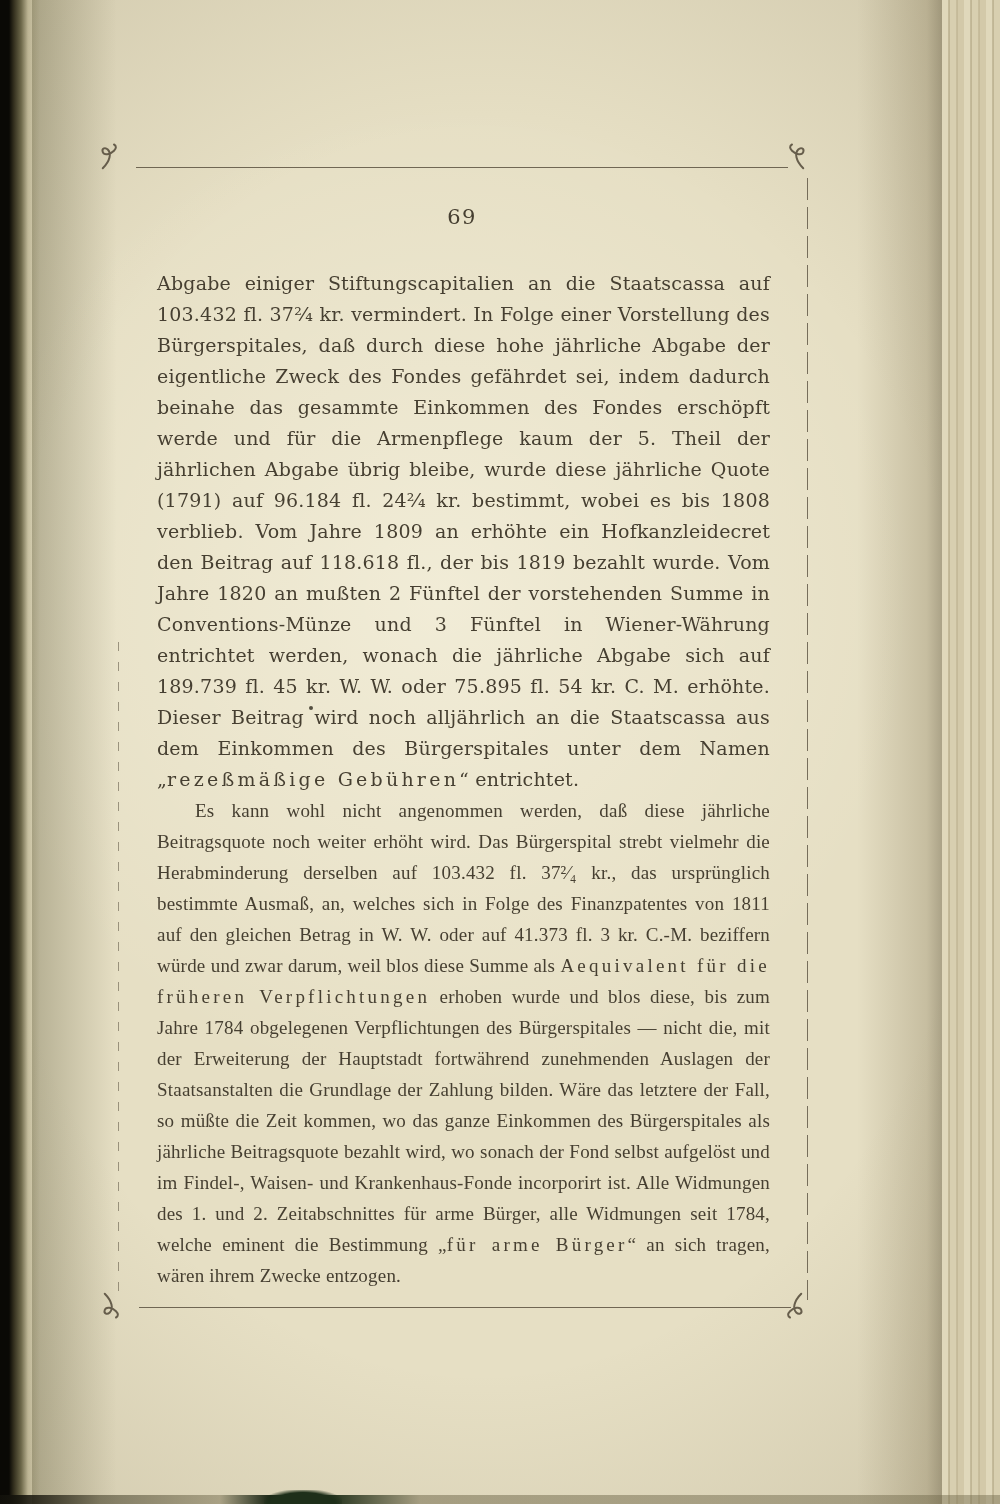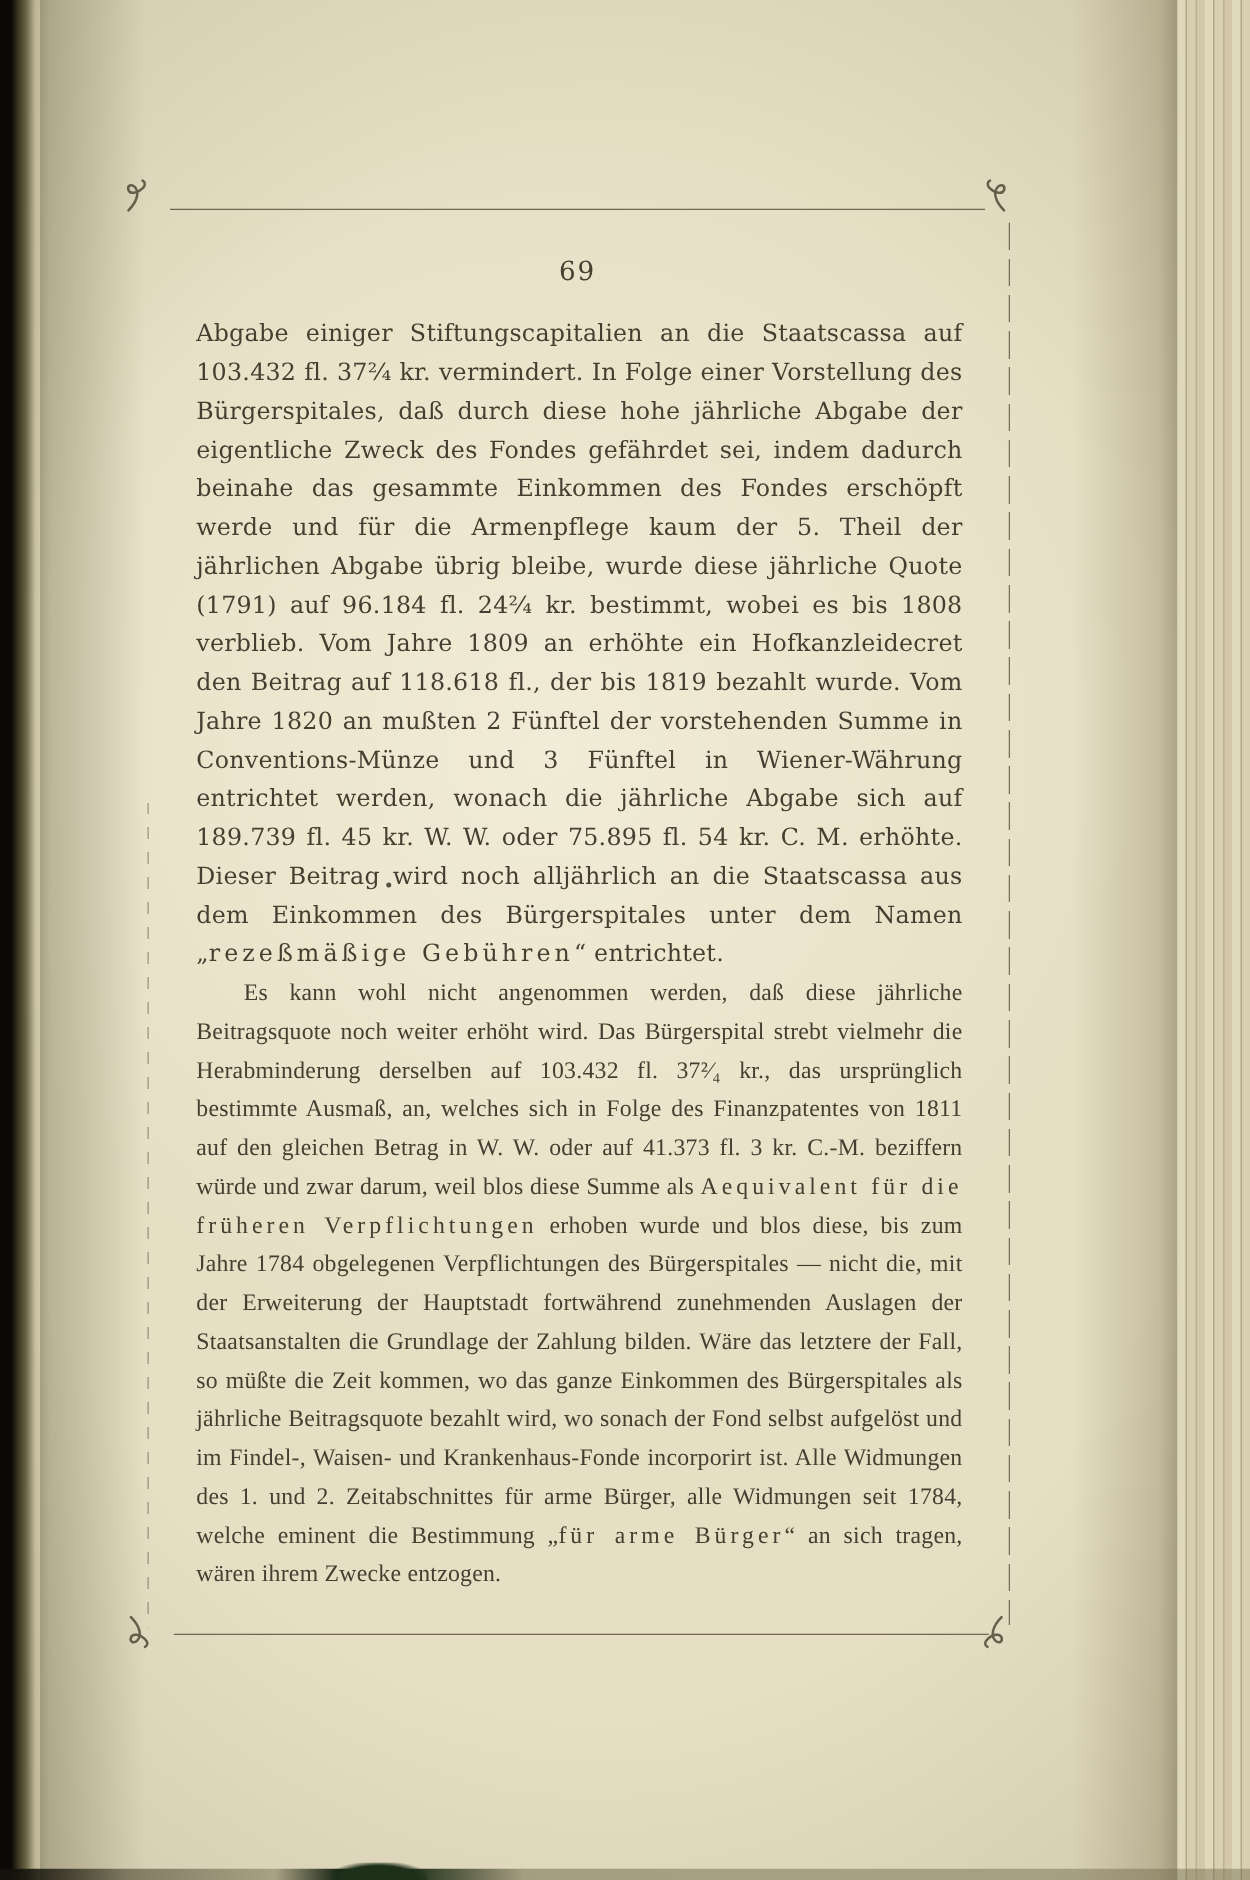--- a/index.html
+++ b/index.html
@@ -87,21 +87,21 @@
   .flourish-br { left: 775px; top: 1290px; transform: scale(-1,-1); }
 
   
   .page-number {
     position: absolute; left: 136px; top: 205px; width: 652px;
     text-align: center; font-size: 21px; letter-spacing: 1.5px;
   }
 
   
   .text-block {
-    position: absolute; left: 157px; top: 252px; width: 613px;
+    position: absolute; left: 157px; top: 268px; width: 613px;
     font-size: 19px; line-height: 31px; letter-spacing: 0.2px;
     text-align: justify;
   }
   .text-block p { margin: 0; }
   .text-block p.indented { text-indent: 38px; font-family: Liberation Serif, serif; }
   .seg-spaced { letter-spacing: 0.17em; }
 
   .ink-speck {
     position: absolute; left: 309px; top: 706px; width: 4px; height: 4px;
     border-radius: 50%; background: rgba(45,40,28,0.8);

